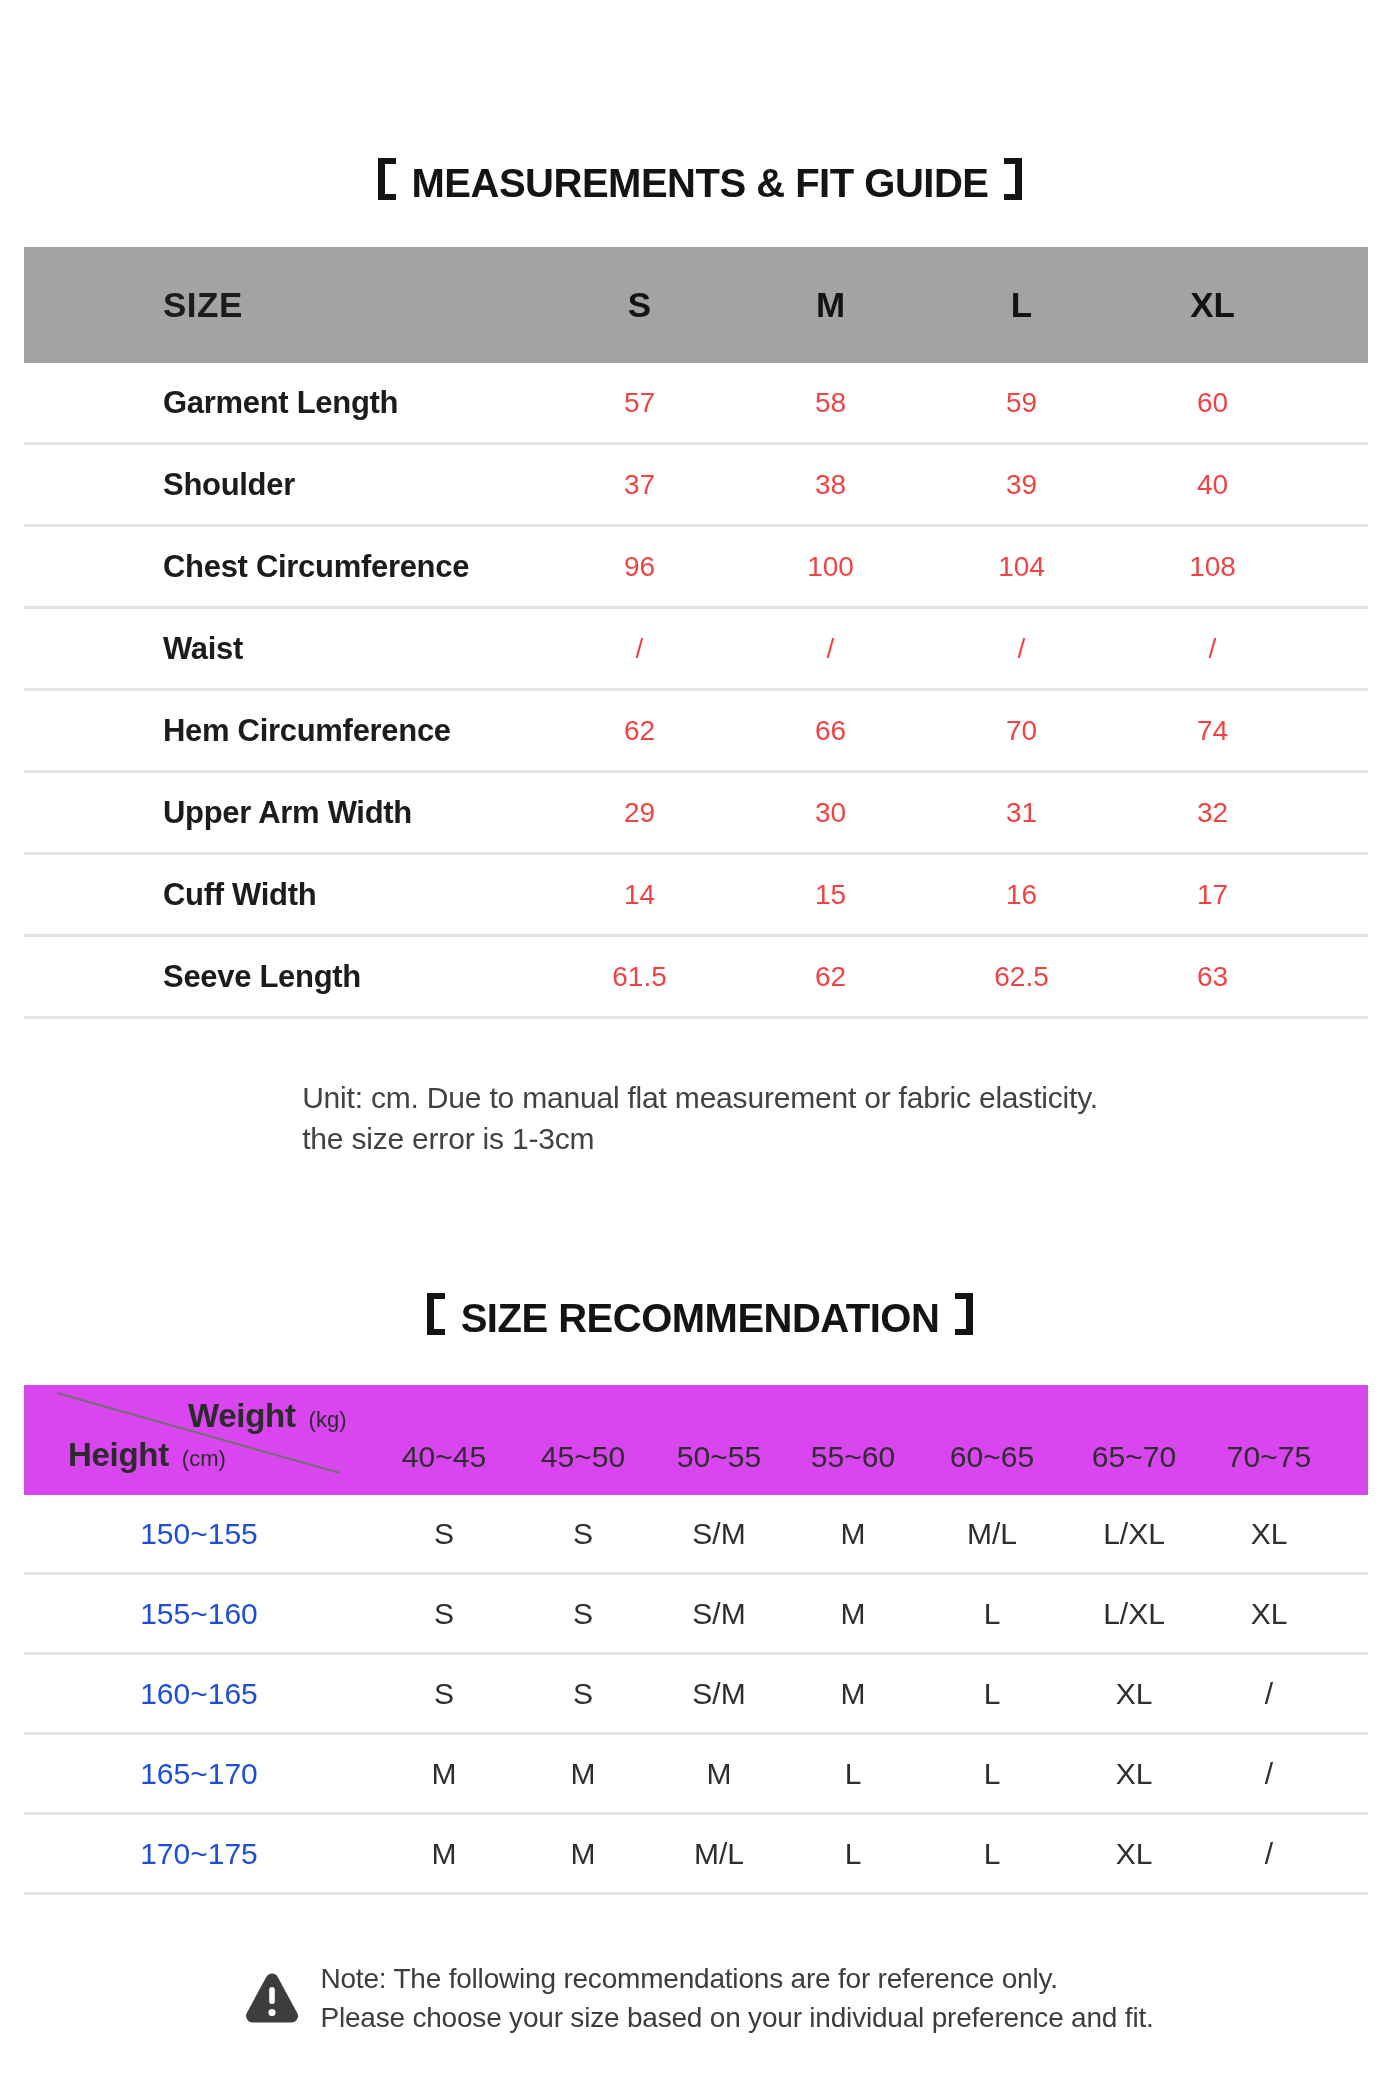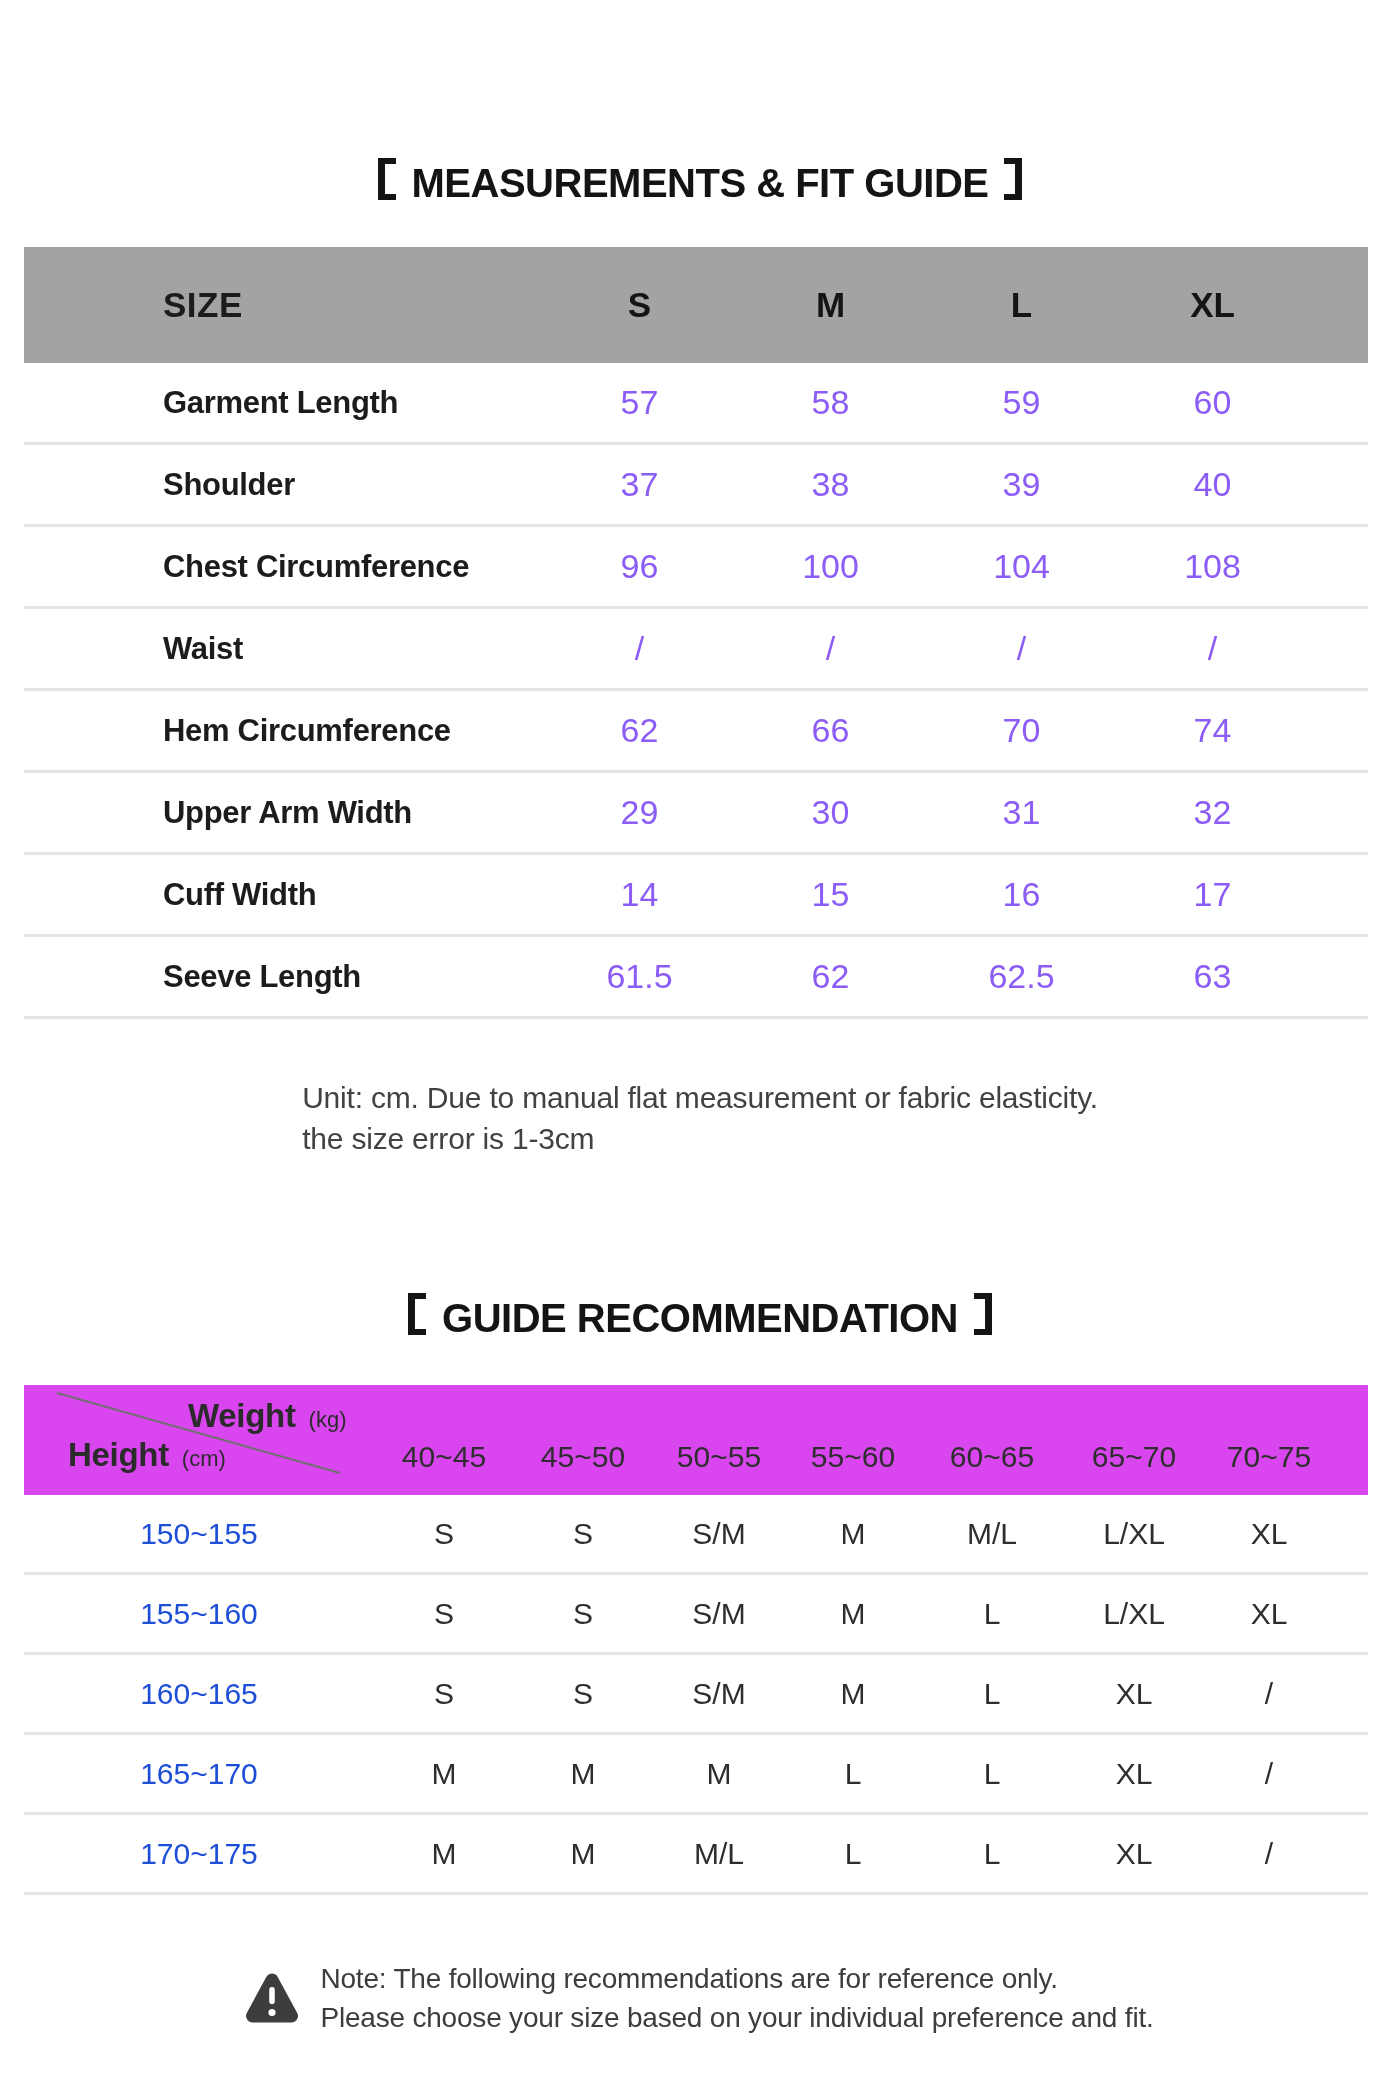--- a/index.html
+++ b/index.html
@@ -13,21 +13,21 @@
   .bracket{display:inline-block;width:11px;height:30px;vertical-align:-3px;}
   .bracket.left{border-left:7px solid #141414;border-top:6px solid #141414;border-bottom:6px solid #141414;margin-right:5px;}
   .bracket.right{border-right:7px solid #141414;border-top:6px solid #141414;border-bottom:6px solid #141414;margin-left:5px;}
 
   
   .table1{margin:41px 0 0 24px;width:1344px;}
   .t1-head{display:flex;height:116px;background:#a3a3a3;align-items:center;}
   .t1-row{display:flex;height:82px;align-items:center;border-bottom:3px solid #e5e4e2;box-sizing:border-box;}
   .c-label{width:520px;box-sizing:border-box;padding-left:139px;font-size:31px;font-weight:600;color:#1c1c1c;letter-spacing:-0.3px;}
   .t1-head .c-label{font-size:35px;font-weight:700;letter-spacing:0.5px;}
-  .c-val{width:191px;text-align:center;font-size:34px;color:#8b5cf6;}
+  .c-val{width:191px;text-align:center;font-size:28px;color:#ef4444;}
   .t1-head .c-val{font-size:35px;font-weight:700;color:#141414;}
   .c-spacer{flex:1;}
 
   
   .unit-note{margin:58px auto 0 auto;width:fit-content;font-size:30px;line-height:41px;color:#424242;letter-spacing:-0.2px;}
 
   
   .table2{margin:44px 0 0 24px;width:1344px;}
   .t2-head{display:flex;height:110px;background:#d946ef;}
   .t2-corner{position:relative;width:350px;height:110px;}
@@ -135,21 +135,21 @@
     </div>
   </div>
 
   <div class="unit-note">
     <div>Unit: cm. Due to manual flat measurement or fabric elasticity.</div>
     <div>the size error is 1-3cm</div>
   </div>
 
   <h1 class="sec-title second">
     <span class="bracket left"></span>
-    <span>GUIDE RECOMMENDATION</span>
+    <span>SIZE RECOMMENDATION</span>
     <span class="bracket right"></span>
   </h1>
 
   <div class="table2">
     <div class="t2-head">
       <div class="t2-corner">
         <svg width="350" height="110">
           <line x1="33" y1="8" x2="316" y2="88" stroke="#6f6f6f" stroke-width="2"></line>
         </svg>
         <div class="axis axis-weight">

